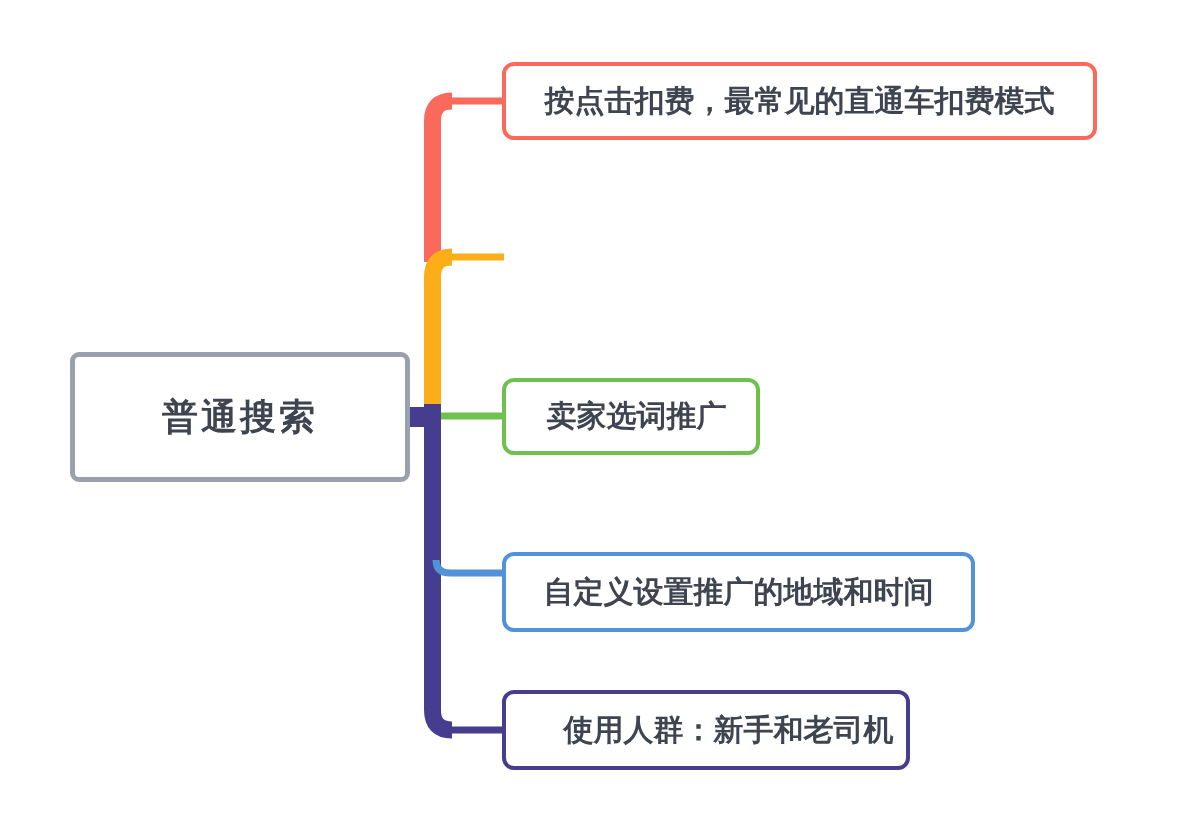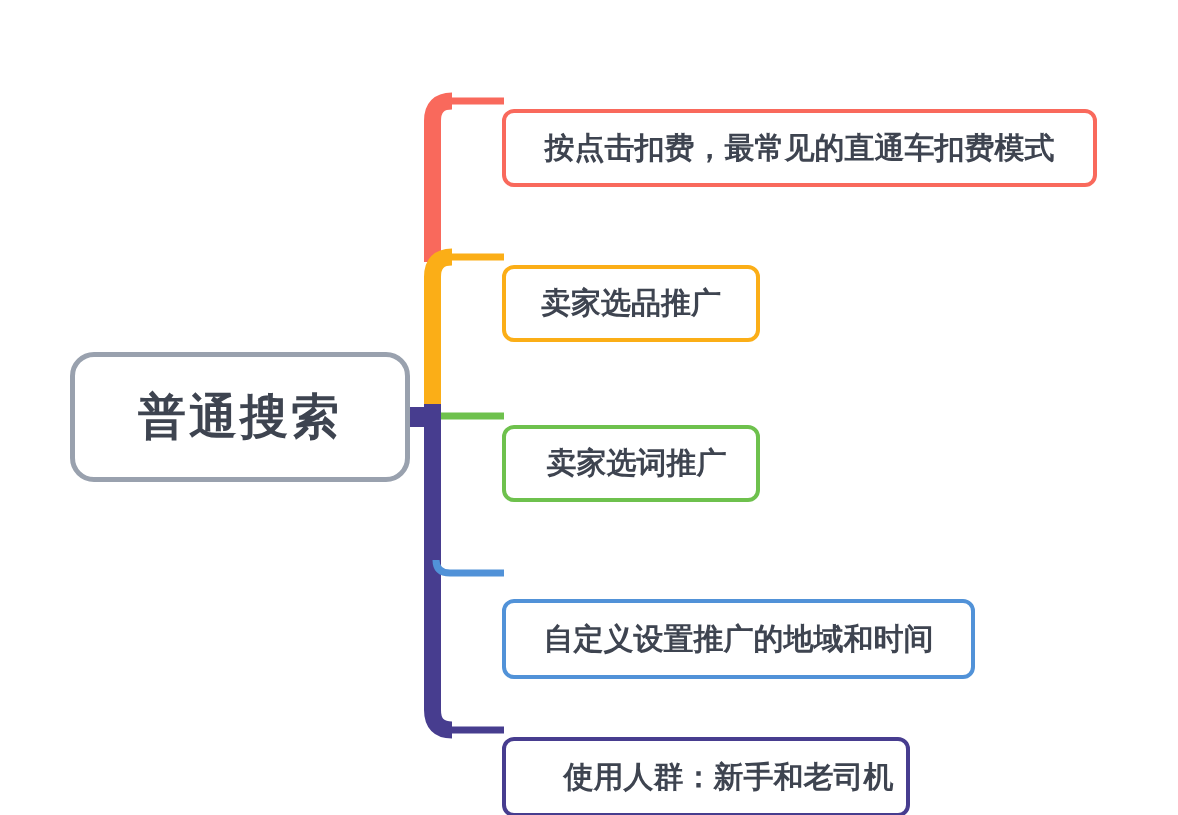--- a/index.html
+++ b/index.html
@@ -27,29 +27,28 @@
     font-weight: bold;
     white-space: nowrap;
     cursor: default;
   }
   .central {
     left: 70px;
     top: 352px;
     width: 340px;
     height: 130px;
     border: 5px solid #99A1AE;
-    border-radius: 24px;
-    font-size: 48px;
+    border-radius: 9px;
+    font-size: 36px;
     letter-spacing: 3px;
   }
   .branch {
     border: 4px solid;
     border-radius: 12px;
     font-size: 30px;
-    margin-top: 47px;
   }
   .b1 { left: 502px; top: 62px;  width: 595px; height: 78px; }
   .b2 { left: 502px; top: 218px; width: 258px; height: 77px; }
   .b3 { left: 502px; top: 378px; width: 258px; height: 77px; }
   .b4 { left: 502px; top: 552px; width: 473px; height: 80px; }
   .b5 { left: 502px; top: 690px; width: 408px; height: 80px; padding-left: 45px; }
 </style>
 </head>
 <body>
 
@@ -74,23 +73,20 @@
   </svg>
 
   <div class="node central" style="border-color: rgb(153, 161, 174);">
     <span>普通搜索</span>
   </div>
 
   <div class="node branch b1" style="border-color: rgb(249, 105, 92);">
     <span>按点击扣费，最常见的直通车扣费模式</span>
   </div>
 
-  <div class="node branch b2" style="border-color: rgb(251, 174, 23);">
-    <span>卖家选品推广</span>
-  </div>
 
   <div class="node branch b3" style="border-color: rgb(110, 193, 77); padding-left: 11px;">
     <span>卖家选词推广</span>
   </div>
 
   <div class="node branch b4" style="border-color: rgb(81, 146, 216);">
     <span>自定义设置推广的地域和时间</span>
   </div>
 
   <div class="node branch b5" style="border-color: rgb(71, 61, 143);">

